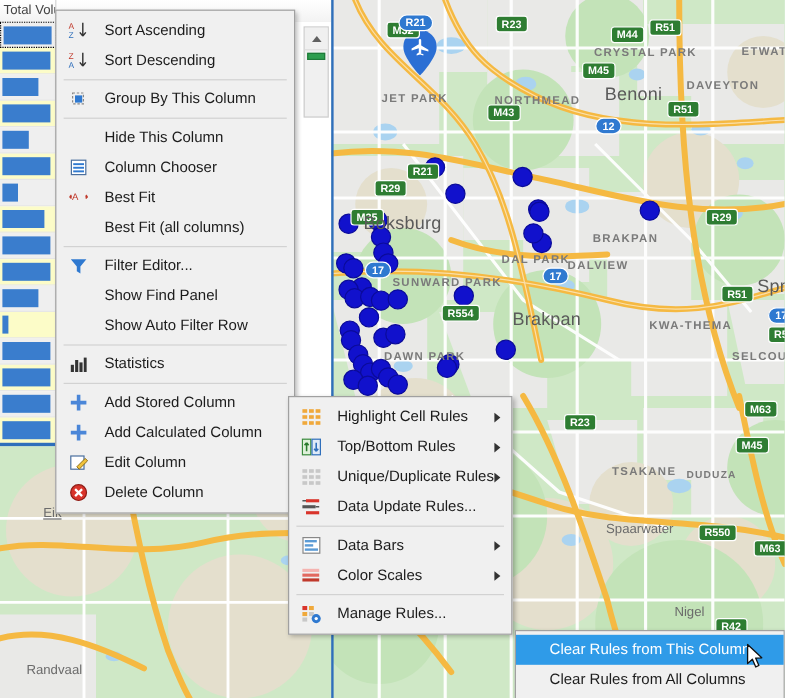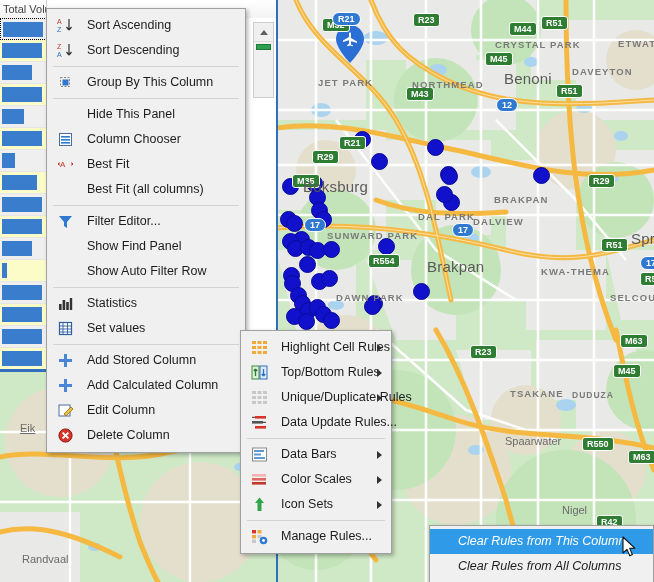--- a/index.html
+++ b/index.html
@@ -55,21 +55,21 @@
   .menu{position:absolute;background:#f0f0f0;border:1px solid #a0a0a0;box-sizing:border-box;
         box-shadow:2px 2px 4px rgba(0,0,0,.28);z-index:60;}
   .mi{position:relative;height:25px;line-height:25px;font-size:12.5px;color:#1c1c1c;
       padding-left:40px;white-space:nowrap;box-sizing:border-box;}
   .mi.sel{background:#2f9be8;color:#ffffff;}
   .mi .ico{position:absolute;left:10px;top:4px;width:17px;height:17px;}
   .mi .arrow{position:absolute;right:9px;top:9px;width:0;height:0;
       border-top:4px solid transparent;border-bottom:4px solid transparent;border-left:5px solid #333;}
   .mi.sel .arrow{border-left-color:#ffffff;}
   .sep{height:1px;background:#d2d2d2;margin:3px 6px 3px 6px;}
-  .menu3 .mi{padding-left:28px;font-style:italic;}
+  .menu3 .mi{padding-left:28px;}
 
   
   .cursor{position:absolute;z-index:99;width:16px;height:22px;}
 </style>
 </head>
 <body>
 
 <div id="root">
 
   <div class="map-wrap">
@@ -249,21 +249,21 @@
         <div class="map-label lbl-suburb" style="left:219px;top:39px">CRYSTAL PARK</div>
         <div class="map-label lbl-suburb" style="left:342px;top:38px">ETWATWA</div>
         <div class="map-label lbl-suburb" style="left:296px;top:66px">DAVEYTON</div>
         <div class="map-label lbl-city" style="left:228px;top:70px">Benoni</div>
         <div class="map-label lbl-city" style="left:27px;top:178px">Boksburg</div>
         <div class="map-label lbl-city" style="left:151px;top:258px">Brakpan</div>
         <div class="map-label lbl-suburb" style="left:218px;top:194px">BRAKPAN</div>
         <div class="map-label lbl-suburb" style="left:197px;top:216px">DALVIEW</div>
         <div class="map-label lbl-suburb" style="left:142px;top:211px">DAL PARK</div>
         <div class="map-label lbl-suburb" style="left:51px;top:230px">SUNWARD PARK</div>
-        <div class="map-label lbl-suburb" style="left:60px;top:292px">DAWN PARK</div>
+        <div class="map-label lbl-suburb" style="left:44px;top:292px">DAWN PARK</div>
         <div class="map-label lbl-suburb" style="left:265px;top:266px">KWA-THEMA</div>
         <div class="map-label lbl-suburb" style="left:334px;top:292px">SELCOURT</div>
         <div class="map-label lbl-city" style="left:355px;top:230px">Spr</div>
         <div class="map-label lbl-suburb" style="left:234px;top:388px">TSAKANE</div>
         <div class="map-label lbl-suburb2" style="left:296px;top:390px">DUDUZA</div>
         <div class="map-label lbl-place" style="left:229px;top:435px">Spaarwater</div>
         <div class="map-label lbl-place" style="left:286px;top:504px">Nigel</div>
       </div>
   </div>
   <div class="map-border-left"></div>
@@ -345,21 +345,21 @@
             <path d="M0,130 H276"></path>
             <path d="M70,0 V210"></path>
             <path d="M190,0 V210"></path>
         </g>
         <g stroke="#f5b942" stroke-width="5" fill="none" stroke-linecap="round">
           <path d="M0,85 C50,75 110,95 170,80 C220,68 250,75 276,70"></path>
           <path d="M100,0 C110,50 120,110 140,170 C150,195 155,205 158,210"></path>
           <path d="M0,160 C40,150 80,165 120,185"></path>
         </g>
       </svg>
-    <div class="map-label lbl-place" style="left: 22px; top: 181px;">Randvaal</div><div class="map-label lbl-place" style="left: 20px; top: 50px; text-decoration: underline;">Eik</div></div>
+    <div class="map-label lbl-place" style="left: 22px; top: 181px;">Randvaal</div><div class="map-label lbl-place" style="left: 36px; top: 50px; text-decoration: underline;">Eik</div></div>
 
     <div class="vscroll">
       <div class="vs-up">
         <div class="vs-arrow"></div>
       </div>
       <div class="vs-thumb"></div>
     </div>
   </div>
 
   <div class="menu" id="menu1" style="left:46px;top:8px;width:200px;padding:4px 0;">
@@ -372,21 +372,21 @@
             <text x="0" y="7" font-size="7" fill="#c0392b" font-family="Liberation Sans">Z</text>
             <text x="0" y="15" font-size="7" fill="#2f6fbb" font-family="Liberation Sans">A</text>
             <path d="M12,2 V13 M12,13 L9.5,10 M12,13 L14.5,10" stroke="#333" stroke-width="1.2" fill="none"></path>
           </svg></span><span>Sort Descending</span></div>
       <div class="sep"></div>
       <div class="mi"><span class="ico"><svg width="17" height="17" viewBox="0 0 17 17">
             <rect x="3.5" y="3.5" width="9" height="9" fill="none" stroke="#888" stroke-width="1" stroke-dasharray="2,1.5"></rect>
             <rect x="5.5" y="5.5" width="6" height="6" fill="#2f79d0"></rect>
           </svg></span><span>Group By This Column</span></div>
       <div class="sep"></div>
-      <div class="mi"><span>Hide This Panel</span></div>
+      <div class="mi"><span>Hide This Column</span></div>
       <div class="mi"><span class="ico"><svg width="17" height="17" viewBox="0 0 17 17">
             <rect x="2.5" y="2.5" width="12" height="12" fill="#fff" stroke="#4a6f9e" stroke-width="1"></rect>
             <rect x="4" y="5" width="9" height="1.6" fill="#2f79d0"></rect>
             <rect x="4" y="8" width="9" height="1.6" fill="#2f79d0"></rect>
             <rect x="4" y="11" width="9" height="1.6" fill="#2f79d0"></rect>
           </svg></span><span>Column Chooser</span></div>
       <div class="mi"><span class="ico"><svg width="17" height="17" viewBox="0 0 17 17">
             <text x="3" y="11" font-size="8" fill="#c0392b" font-family="Liberation Sans">A</text>
             <path d="M1,8 H3 M14,8 H16 M1,8 L2.5,6.5 M1,8 L2.5,9.5 M16,8 L14.5,6.5 M16,8 L14.5,9.5" stroke="#c0392b" stroke-width="1" fill="none"></path>
           </svg></span><span>Best Fit</span></div>
@@ -397,42 +397,38 @@
           </svg></span><span>Filter Editor...</span></div>
       <div class="mi"><span>Show Find Panel</span></div>
       <div class="mi"><span>Show Auto Filter Row</span></div>
       <div class="sep"></div>
       <div class="mi"><span class="ico"><svg width="17" height="17" viewBox="0 0 17 17">
             <rect x="2" y="9" width="2.6" height="6" fill="#333"></rect>
             <rect x="5.6" y="5" width="2.6" height="10" fill="#333"></rect>
             <rect x="9.2" y="7" width="2.6" height="8" fill="#333"></rect>
             <rect x="12.8" y="3" width="2.4" height="12" fill="#333"></rect>
           </svg></span><span>Statistics</span></div>
-      <div class="mi"><span class="ico"><svg width="17" height="17" viewBox="0 0 17 17">
-            <rect x="2.5" y="2.5" width="12" height="12" fill="#fff" stroke="#2f5f9e" stroke-width="1.2"></rect>
-            <path d="M2.5,6 H14.5 M2.5,9 H14.5 M2.5,12 H14.5 M6,2.5 V14.5 M10.5,2.5 V14.5" stroke="#2f5f9e" stroke-width=".9"></path>
-          </svg></span><span>Set values</span></div>
       <div class="sep"></div>
       <div class="mi"><span class="ico"><svg width="17" height="17" viewBox="0 0 17 17">
             <path d="M7,2 H10 V7 H15 V10 H10 V15 H7 V10 H2 V7 H7 Z" fill="#4a86d8"></path>
           </svg></span><span>Add Stored Column</span></div>
       <div class="mi"><span class="ico"><svg width="17" height="17" viewBox="0 0 17 17">
             <path d="M7,2 H10 V7 H15 V10 H10 V15 H7 V10 H2 V7 H7 Z" fill="#4a86d8"></path>
           </svg></span><span>Add Calculated Column</span></div>
       <div class="mi"><span class="ico"><svg width="17" height="17" viewBox="0 0 17 17">
             <rect x="2" y="3" width="11" height="11" fill="#fff" stroke="#4a6f9e" stroke-width="1"></rect>
             <path d="M7,12 L14,5 L16,7 L9,14 Z" fill="#f0c23b" stroke="#8a6a12" stroke-width=".8"></path>
           </svg></span><span>Edit Column</span></div>
       <div class="mi"><span class="ico"><svg width="17" height="17" viewBox="0 0 17 17">
             <circle cx="8.5" cy="8.5" r="6.6" fill="#d9342b" stroke="#8e1d17" stroke-width="1"></circle>
             <path d="M5.6,5.6 L11.4,11.4 M11.4,5.6 L5.6,11.4" stroke="#fff" stroke-width="1.9"></path>
           </svg></span><span>Delete Column</span></div>
     </div>
 
-  <div class="menu" id="menu2" style="left:240px;top:330px;width:152px;padding:4px 0;">
+  <div class="menu" id="menu2" style="left:240px;top:330px;width:187px;padding:4px 0;">
       <div class="mi"><span class="ico"><svg width="17" height="17" viewBox="0 0 17 17">
             <g fill="#f0a93b">
               <rect x="1" y="2" width="4" height="3"></rect>
               <rect x="6.5" y="2" width="4" height="3"></rect>
               <rect x="12" y="2" width="4" height="3"></rect>
               <rect x="1" y="7" width="4" height="3"></rect>
               <rect x="6.5" y="7" width="4" height="3"></rect>
               <rect x="12" y="7" width="4" height="3"></rect>
               <rect x="1" y="12" width="4" height="3"></rect>
               <rect x="6.5" y="12" width="4" height="3"></rect>
@@ -469,23 +465,20 @@
             <rect x="1.5" y="2" width="14" height="13" fill="#fff" stroke="#888" stroke-width="1"></rect>
             <rect x="3" y="4" width="10" height="2" fill="#5b9bd5"></rect>
             <rect x="3" y="7.5" width="7" height="2" fill="#5b9bd5"></rect>
             <rect x="3" y="11" width="11" height="2" fill="#5b9bd5"></rect>
           </svg></span><span>Data Bars</span><span class="arrow"></span></div>
       <div class="mi"><span class="ico"><svg width="17" height="17" viewBox="0 0 17 17">
             <rect x="1" y="3" width="14" height="2.6" fill="#f5b3b0"></rect>
             <rect x="1" y="7" width="14" height="2.6" fill="#e2685f"></rect>
             <rect x="1" y="11" width="14" height="2.6" fill="#c0392b"></rect>
           </svg></span><span>Color Scales</span><span class="arrow"></span></div>
-      <div class="mi"><span class="ico"><svg width="17" height="17" viewBox="0 0 17 17">
-            <path d="M8.5,1.5 L13,7 H10.5 V15 H6.5 V7 H4 Z" fill="#2fa54a"></path>
-          </svg></span><span>Icon Sets</span><span class="arrow"></span></div>
       <div class="sep"></div>
       <div class="mi"><span class="ico"><svg width="17" height="17" viewBox="0 0 17 17">
             <rect x="1" y="2" width="4" height="3.4" fill="#d9342b"></rect>
             <rect x="6.5" y="2" width="4" height="3.4" fill="#f0a93b"></rect>
             <rect x="1" y="7" width="4" height="3.4" fill="#f0a93b"></rect>
             <rect x="6.5" y="7" width="4" height="3.4" fill="#c8c8c8"></rect>
             <rect x="1" y="11.6" width="4" height="3.4" fill="#c8c8c8"></rect>
             <circle cx="12.5" cy="12.5" r="3.8" fill="#2f79d0"></circle>
             <circle cx="12.5" cy="12.5" r="1.4" fill="#fff"></circle>
           </svg></span><span>Manage Rules...</span></div>

